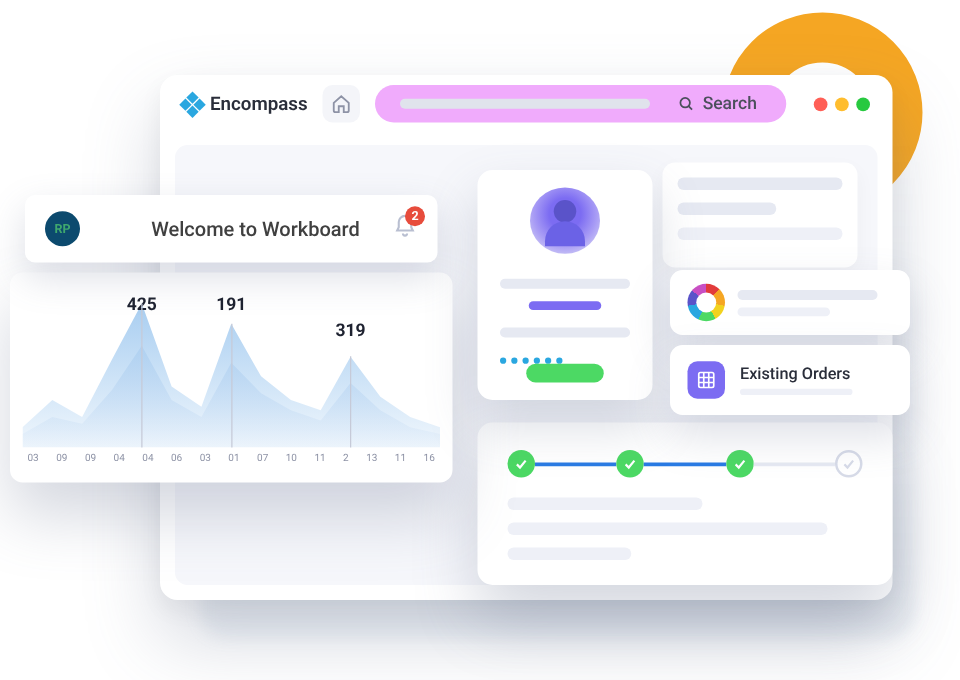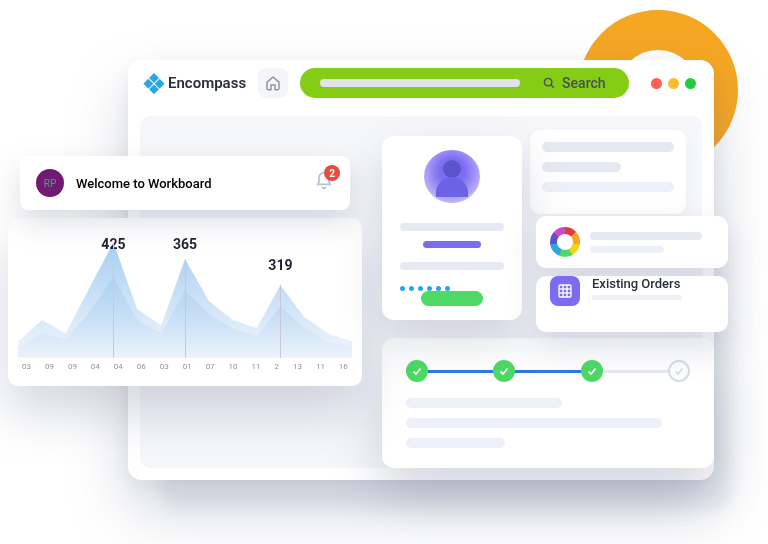--- a/index.html
+++ b/index.html
@@ -39,21 +39,21 @@
     display: inline-flex; flex-wrap: wrap;
     transform: rotate(45deg);
   }
   .logo-mark span { width: 7px; height: 7px; background:#2aa7e0; margin:0.5px;}
   .home-btn {
     width: 30px; height: 30px; border-radius: 8px;
     background:#f4f5f9; display:flex;align-items:center;justify-content:center;
     color:#8e93a6; cursor:pointer;
   }
   .searchbar {
-    flex:1; height:30px; border-radius:15px; background:#84cc16;
+    flex:1; height:30px; border-radius:15px; background:#f0abfc;
     display:flex; align-items:center; padding:0 14px; gap:8px;
     color:#8e93a6; font-size:13px;
   }
   .searchbar .ph { flex:1; height:8px; background:#e0e3ec; border-radius:4px; margin:0 14px 0 6px; max-width: 200px;}
   .search-label {display:flex;align-items:center;gap:6px;color:#4b4f5c;font-weight:500;font-size:14px;}
   .traffic { display:flex; gap:6px; margin-left:10px;}
   .traffic span{width:11px;height:11px;border-radius:50%;}
   .t-r{background:#ff5f56;} .t-y{background:#ffbd2e;} .t-g{background:#27c93f;}
 
   .body-area {
@@ -105,24 +105,24 @@
   .welcome {
     position:absolute;
     left:20px; top:156px;
     width:330px; height:54px;
     background:#fff; border-radius:8px;
     box-shadow:0 12px 30px rgba(100,110,140,0.22);
     z-index:6;
     display:flex;align-items:center;padding:0 16px;gap:12px;
   }
   .welcome .badge{
-    width:28px;height:28px;border-radius:50%;background:#701a75;color:#3fa86e;
-    font-size:10px;font-weight:400;display:flex;align-items:center;justify-content:center;
-  }
-  .welcome .title{font-size:13px;color:#000000;font-weight:500;flex:1;}
+    width:28px;height:28px;border-radius:50%;background:#0c4a6e;color:#3fa86e;
+    font-size:10px;font-weight:700;display:flex;align-items:center;justify-content:center;
+  }
+  .welcome .title{font-size:16px;color:#404040;font-weight:500;flex:1;margin-left:45px;}
   .bell {position:relative;color:#b9bfd1;}
   .bell .count{
     position:absolute;top:-6px;right:-6px;width:16px;height:16px;border-radius:50%;
     background:#e74c3c;color:#fff;font-size:10px;display:flex;align-items:center;justify-content:center;font-weight:700;
   }
 
   
   .chart-card{
     position:absolute; left:8px; top:218px;
     width:354px; height:168px;
@@ -152,21 +152,21 @@
     position:relative;}
   .donut::after{content:"";position:absolute;inset:7px;background:#fff;border-radius:50%;}
   .donut-lines{flex:1;display:flex;flex-direction:column;gap:6px;}
 
   
   .orders-card{
     position:absolute; left:536px; top:276px;
     width:192px; height:56px;
     background:#fff;border-radius:10px;
     box-shadow:0 16px 34px rgba(100,110,140,0.22);
-    z-index:5; display:flex;gap:12px;padding:0 14px;
+    z-index:5; display:flex;align-items:center;gap:12px;padding:0 14px;
   }
   .orders-icon{width:30px;height:30px;border-radius:8px;background:#7c6cf2;display:flex;align-items:center;justify-content:center;color:#fff;}
   .orders-text .t{font-size:13px;color:#2a2e3a;font-weight:500;}
   .orders-text .s{height:5px;width:90px;background:#eef0f7;border-radius:3px;margin-top:4px;}
 
   
   .progress-card{
     position:absolute; left:382px; top:338px;
     width:332px; height:130px;
     background:#fff;border-radius:12px;
@@ -268,21 +268,21 @@
       <path id="chart-path-b" fill="url(#g2)" d="M 0 122 L 0 111.15555555555555 L 24.285714285714285 97.6 L 48.57142857142857 103.02222222222223 L 72.85714285714285 75.91111111111111 L 97.14285714285714 40.66666666666667 L 121.42857142857143 84.04444444444445 L 145.7142857142857 97.6 L 170 54.222222222222214 L 194.28571428571428 78.62222222222222 L 218.57142857142858 92.17777777777778 L 242.85714285714286 100.3111111111111 L 267.1428571428571 70.48888888888888 L 291.4285714285714 92.17777777777778 L 315.7142857142857 105.73333333333333 L 340 111.15555555555555 L 340 122 Z"></path>
       <path id="chart-path-a" fill="url(#g1)" d="M 0 122 L 0 105.73333333333333 L 24.285714285714285 84.04444444444445 L 48.57142857142857 97.6 L 72.85714285714285 51.51111111111112 L 97.14285714285714 6.777777777777786 L 121.42857142857143 73.19999999999999 L 145.7142857142857 89.46666666666667 L 170 23.044444444444437 L 194.28571428571428 65.06666666666666 L 218.57142857142858 84.04444444444445 L 242.85714285714286 92.17777777777778 L 267.1428571428571 49.34222222222223 L 291.4285714285714 81.33333333333334 L 315.7142857142857 97.6 L 340 105.73333333333333 L 340 122 Z"></path>
     </svg>
     <div id="peak-layer">
         <div class="peak-label" style="left: 28.5714%; top: 0px;">
           <span class="num">425</span>
           <span class="sub"></span>
         </div>
         <div class="vline" style="left: 28.5714%; height: 115.222px;"></div>
         <div class="peak-label" style="left: 50%; top: 0px;">
-          <span class="num">365</span>
+          <span class="num">191</span>
           <span class="sub"></span>
         </div>
         <div class="vline" style="left: 50%; height: 98.9556px;"></div>
         <div class="peak-label" style="left: 78.5714%; top: 21.3422px;">
           <span class="num">319</span>
           <span class="sub"></span>
         </div>
         <div class="vline" style="left: 78.5714%; height: 72.6578px;"></div>
       </div>
   </div>

